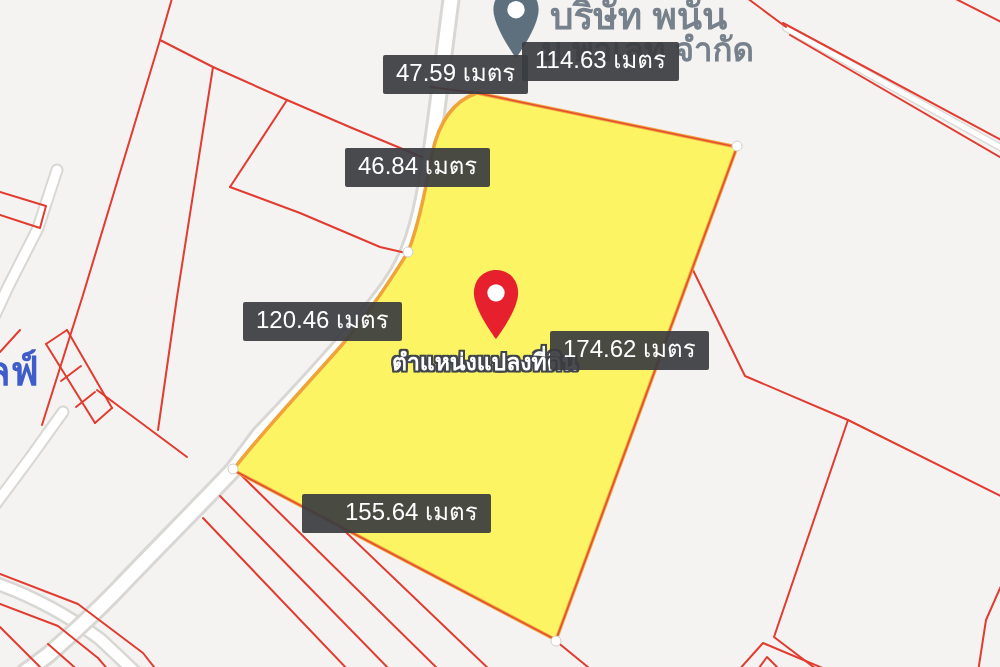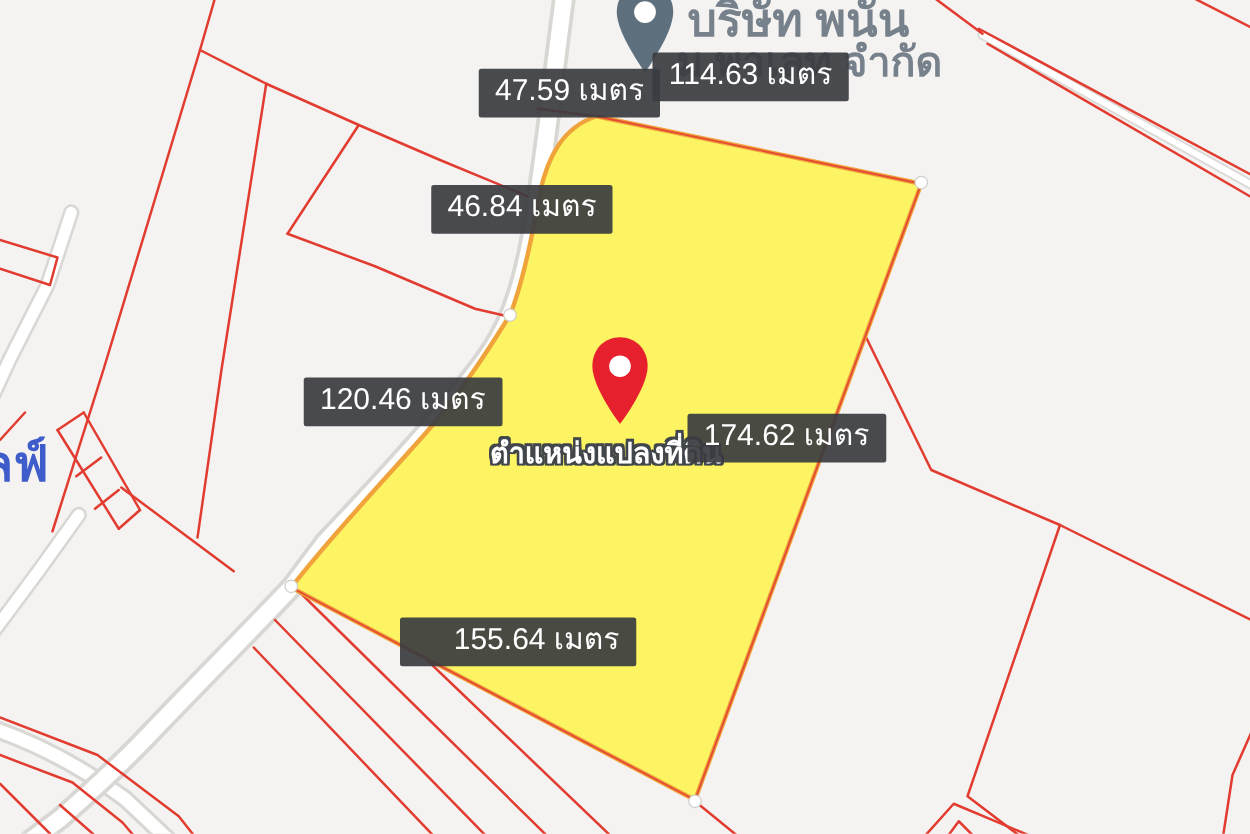--- a/index.html
+++ b/index.html
@@ -131,13 +131,13 @@
     <path d="M26,2 C13,2 3,12 3,26 c0,18 23,48 23,48 s23,-30 23,-48 C49,12 39,2 26,2 Z" fill="#e7202e"></path>
     <circle cx="26" cy="26" r="9" fill="#ffffff"></circle>
   </svg>
 </div>
 
 <div class="overlay measure" style="left:383px;top:55px;text-align:right;">47.59 เมตร</div>
 <div class="overlay measure" style="left:522px;top:42px;">114.63 เมตร</div>
 <div class="overlay measure" style="left:345px;top:148px;">46.84 เมตร</div>
 <div class="overlay measure" style="left:228px;top:302px;margin-left:15px;">120.46 เมตร</div>
 <div class="overlay measure" style="left:550px;top:331px;">174.62 เมตร</div>
-<div class="overlay measure" style="left:320px;top:494px;padding-left:43px;">155.64 เมตร</div>
+<div class="overlay measure" style="left:302px;top:494px;padding-left:43px;">155.64 เมตร</div>
 
 </body></html>

